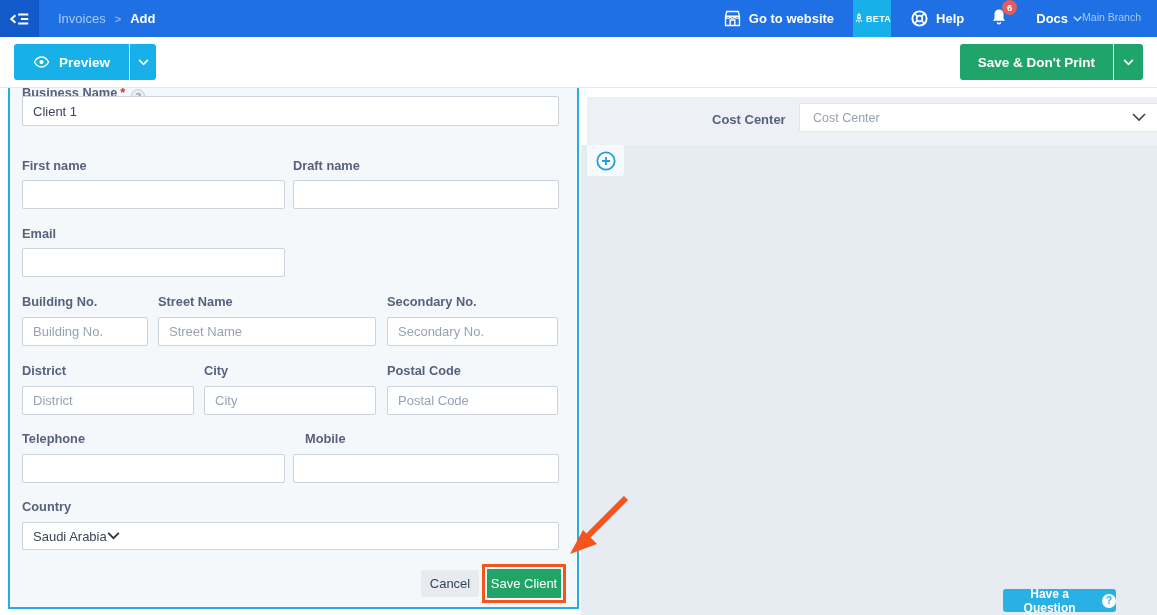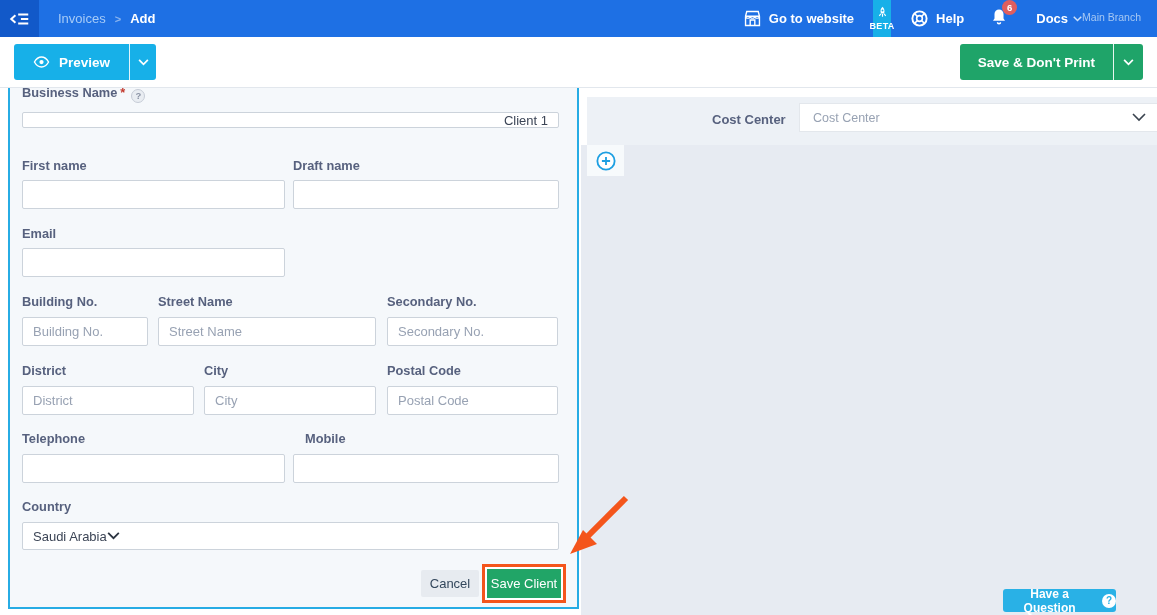--- a/index.html
+++ b/index.html
@@ -11,21 +11,21 @@
          display:flex; align-items:center; }
   .nav-toggle { width:39px; height:37px; background:#1259c9; display:flex; align-items:center;
                 justify-content:center; cursor:pointer; flex:0 0 auto; }
   .breadcrumb { display:flex; align-items:center; gap:9px; margin-left:19px; font-size:13px; }
   .crumb { color:#a6cbf7; cursor:pointer; }
   .crumb-sep { color:#8ab4ef; font-size:11px; font-weight:bold; }
   .crumb-active { color:#ffffff; font-weight:bold; }
   .nav-right { margin-left:auto; display:flex; align-items:center; height:37px; }
   .nav-link { display:flex; align-items:center; gap:7px; color:#fff; font-size:13px;
               font-weight:bold; cursor:pointer; }
-  .beta { width:18px; height:37px; background:#17b0e8; display:flex; flex-direction:column;
+  .beta { width:38px; height:37px; background:#17b0e8; display:flex; 
           align-items:center; justify-content:center; gap:1px; margin:0 19px; cursor:pointer; }
   .beta span { color:#fff; font-size:9px; font-weight:bold; letter-spacing:.3px; }
   .bell-wrap { position:relative; margin:0 8px 0 26px; cursor:pointer; }
   .badge { position:absolute; top:-7px; right:-9px; min-width:15px; height:15px; background:#e05e5e;
            border-radius:50%; color:#fff; font-size:9.5px; font-weight:bold;
            display:flex; align-items:center; justify-content:center; }
   .docs { display:flex; flex-direction:row; line-height:1.2; margin:0 16px 0 20px; cursor:pointer; }
   .docs-top { color:#fff; font-size:13px; font-weight:bold; display:flex; align-items:center; gap:5px; }
   .docs-sub { color:#a6c8f3; font-size:10.5px; }
 
@@ -173,21 +173,21 @@
         </svg>
       </button>
     </div>
   </div>
 
   <div class="panel">
 
     <div class="flabel" style="left:12px; top:-3px;">
       <span>Business Name</span><span class="req">*</span><span class="help-dot">?</span>
     </div>
-    <input class="finput" style="left: 12px; top: 24px; width: 537px; height: 16px; text-align: right;" value="Client 1">
+    <input class="finput" style="left: 12px; top: 8px; width: 537px; height: 30px;" value="Client 1">
 
     <div class="flabel" style="left:12px; top:70px;">First name</div>
     <div class="flabel" style="left:283px; top:70px;">Draft name</div>
     <input class="finput" style="left: 12px; top: 92px; width: 263px;">
     <input class="finput" style="left: 283px; top: 92px; width: 266px;">
 
     <div class="flabel" style="left:12px; top:138px;">Email</div>
     <input class="finput" style="left: 12px; top: 160px; width: 263px;">
 
     <div class="flabel" style="left:12px; top:206px;">Building No.</div>

